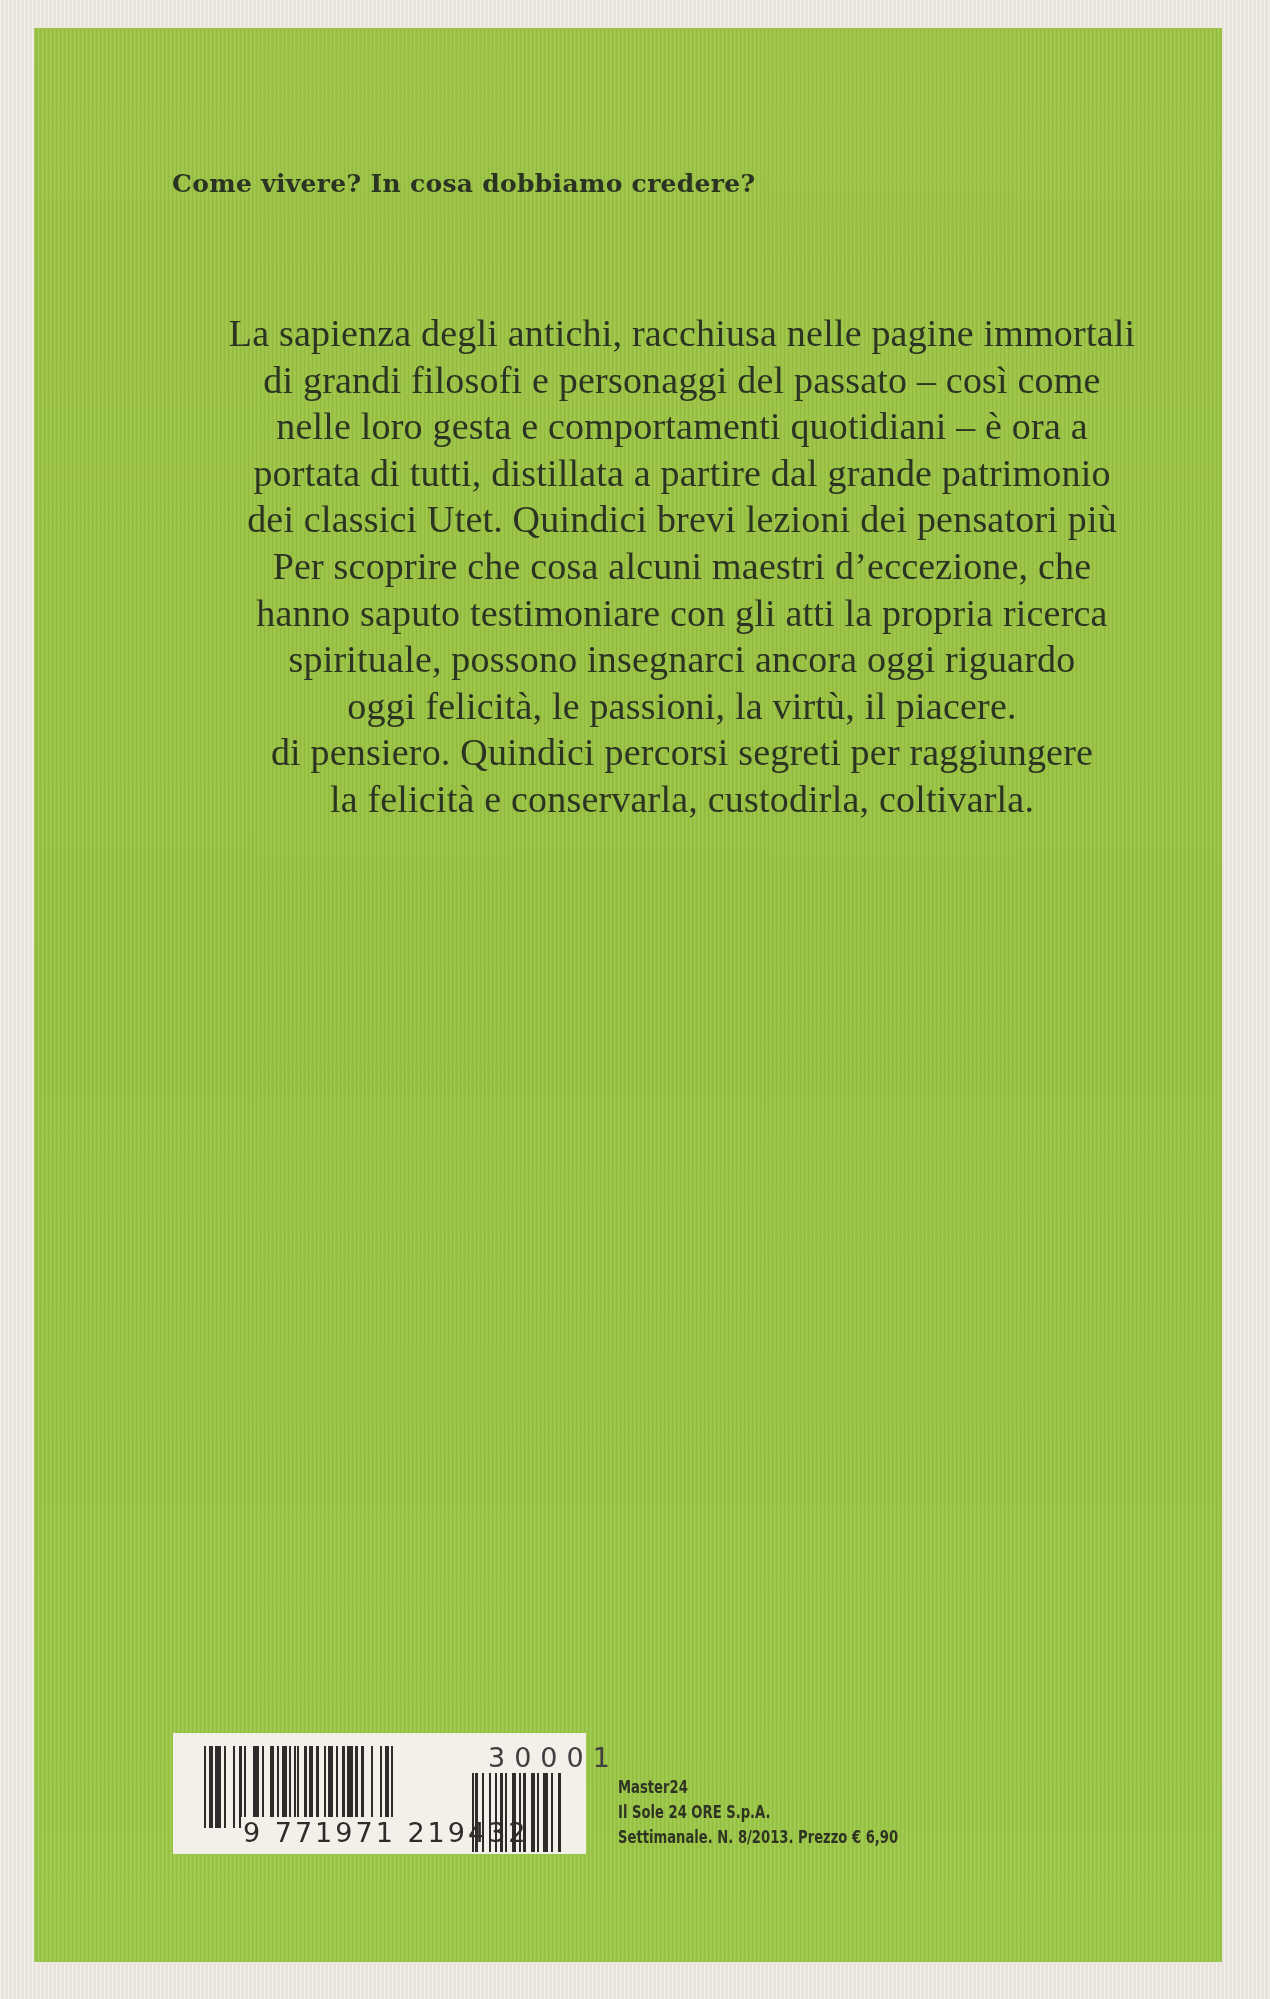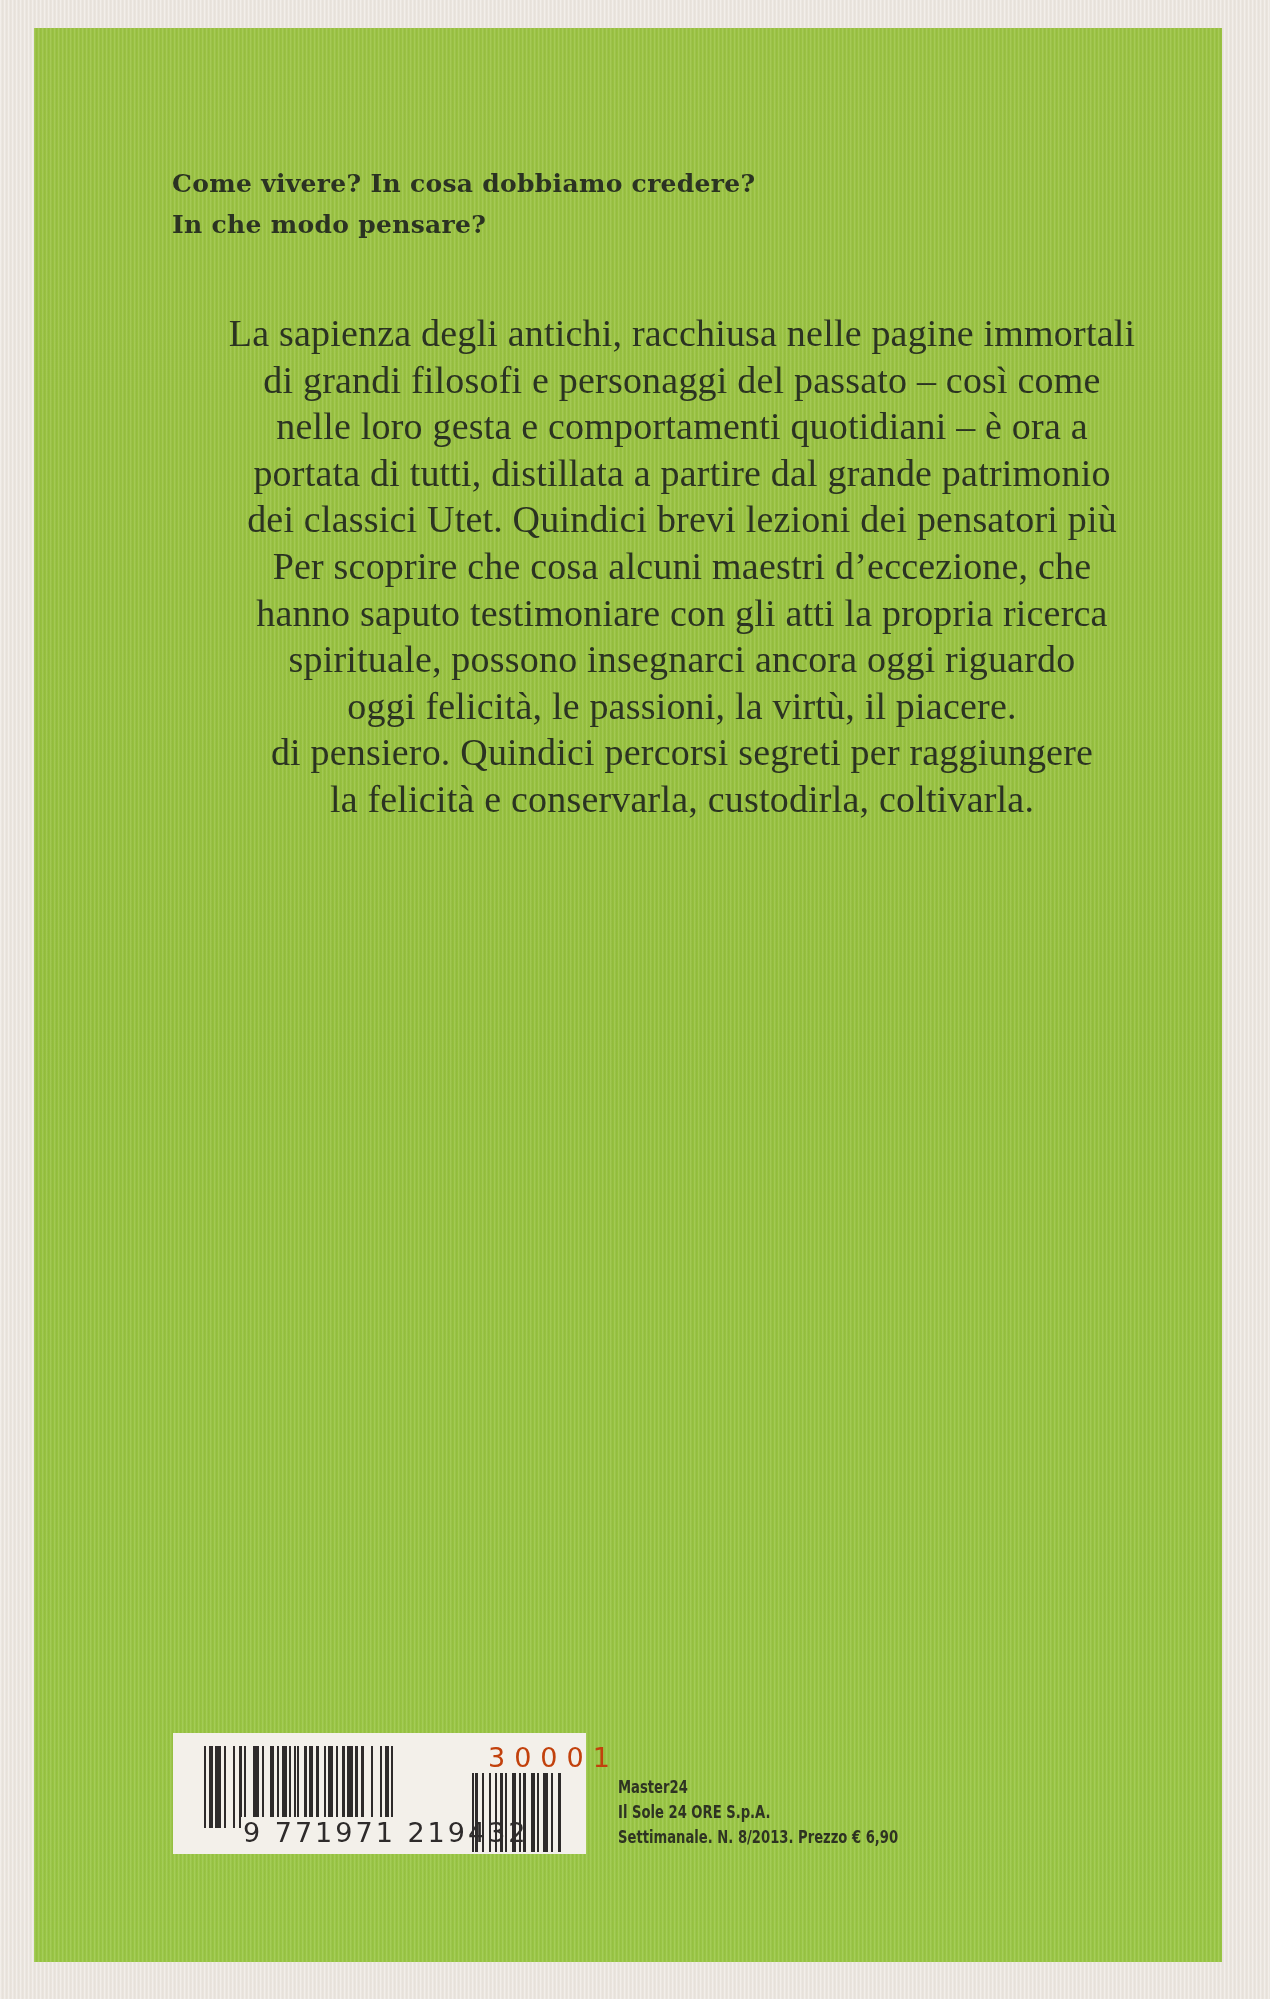--- a/index.html
+++ b/index.html
@@ -34,38 +34,37 @@
   .barcode-add { position:absolute; left:299px; top:40px; height:79px; display:flex; align-items:stretch; }
   .bar { background:#2e2b2b; height:100%; }
   .gap { height:100%; }
   .barcode-digits {
     position:absolute; left:28px; top:84px;
     font-family:"DejaVu Sans", sans-serif; font-size:27px; color:#2e2b2b;
     letter-spacing:3px; background:#f3f0ea; padding:0 2px;margin-left:40px;
   }
   .addon-digits {
     position:absolute; left:315px; top:9px;
-    font-family:"DejaVu Sans", sans-serif; font-size:27px; color:#c2410c; letter-spacing:9px;
+    font-family:"DejaVu Sans", sans-serif; font-size:27px; color:#404040; letter-spacing:9px;
   }
   .publisher {
     position:absolute; left:618px; top:1775px;
     font-family:"DejaVu Sans Condensed","DejaVu Sans", sans-serif; font-weight:bold;
     font-size:17px; line-height:25px; color:#2e3322;
     transform:scaleX(0.86); transform-origin:left top;
   }
 </style>
 </head>
 <body>
 
 <div class="panel">
 </div>
 
 <div class="heading">
   <div class="line">Come vivere? In cosa dobbiamo credere?</div>
-  <div class="line">In che modo pensare?</div>
 </div>
 
 <div class="body-text">
   <div class="line">La sapienza degli antichi, racchiusa nelle pagine immortali</div>
   <div class="line">di grandi filosofi e personaggi del passato – così come</div>
   <div class="line">nelle loro gesta e comportamenti quotidiani – è ora a</div>
   <div class="line">portata di tutti, distillata a partire dal grande patrimonio</div>
   <div class="line">dei classici Utet. Quindici brevi lezioni dei pensatori più</div>
   <div class="line">Per scoprire che cosa alcuni maestri d’eccezione, che</div>
   <div class="line">hanno saputo testimoniare con gli atti la propria ricerca</div>

